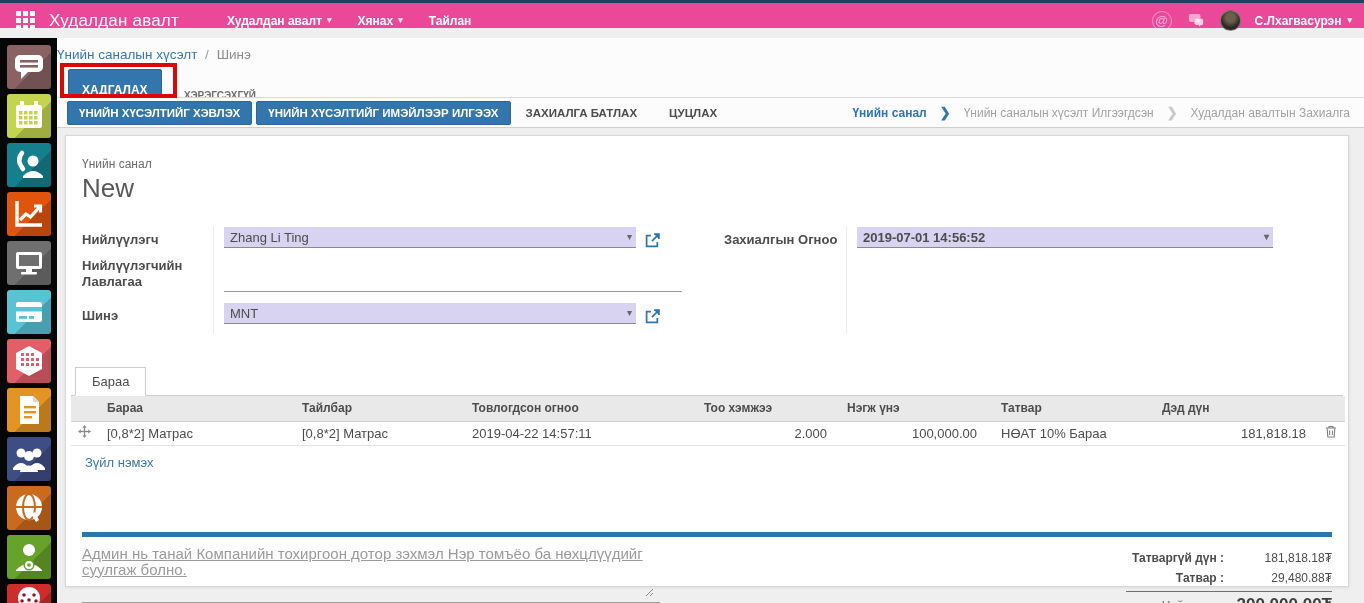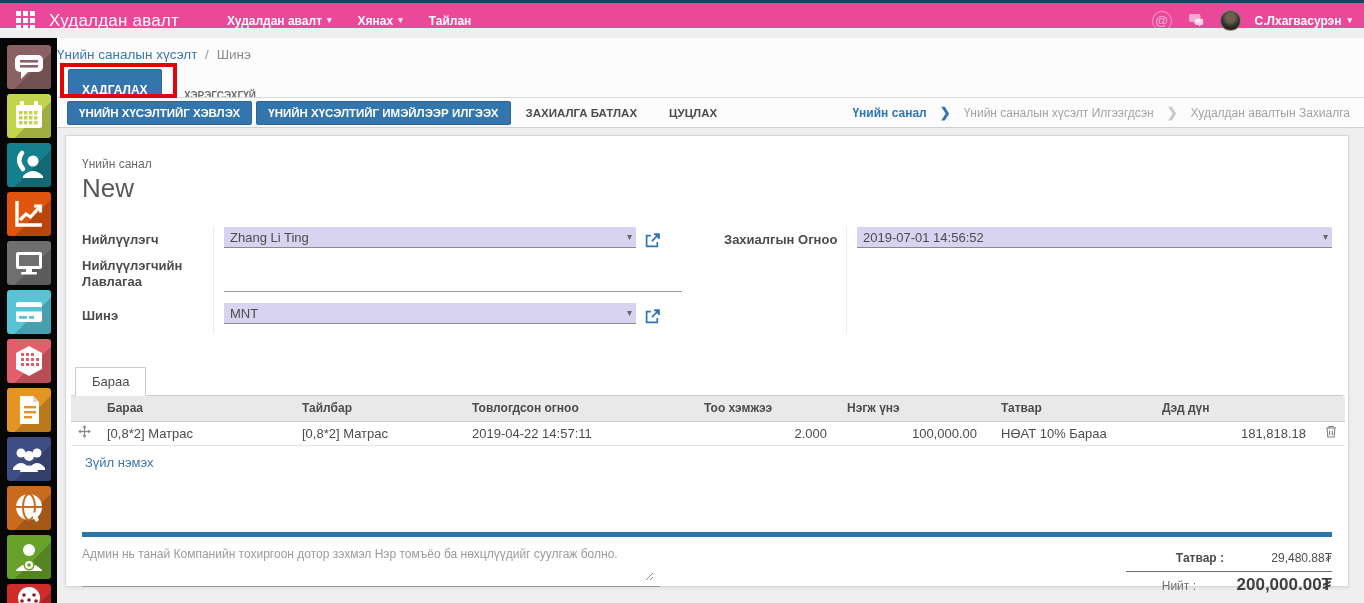--- a/index.html
+++ b/index.html
@@ -61,42 +61,42 @@
   .fgroup.right { margin-left:42px; flex:1; }
   .label-col { width:133px; font-size:13px; font-weight:bold; color:#4c4c4c; }
   .label-col.right-lbl { width:122px; }
   .value-col { flex:1; border-left:1px solid #ececec; padding-left:10px; }
   .f-row { height:22px; margin-bottom:10px; display:flex; align-items:flex-end; }
   .f-row.tall { height:34px; align-items:flex-end; }
   .lbl { line-height:16px; }
   .field { position:relative; height:21px; background:#d7d3f0; border-bottom:1px solid #8a8a8a; font-size:13px; color:#4c4c4c; display:flex; align-items:center; padding:0 18px 0 6px; }
   .field .fcaret { position:absolute; right:4px; top:4px; color:#666; font-size:10px; cursor:pointer; }
   .field.w440 { width:412px; }
-  .field.w475 { width:475px; }
+  .field.w475 { width:416px;font-weight:bold; }
   .empty-line { width:458px; border-bottom:1px solid #9a9a9a; height:21px; }
   .ext-ic { margin-left:9px; cursor:pointer; display:flex; align-items:center; }
 
   
   .notebook { margin:33px -11px 0; }
   .tabs { display:flex; border-bottom:1px solid #ccc; padding-left:4px; font-size:13px; }
   .tab { padding:6px 16px; cursor:pointer; }
   .tab.active { background:#fff; border:1px solid #ccc; border-bottom:1px solid #fff; margin-bottom:-1px; color:#4c4c4c; }
   .tab.plain { color:#3a76b0; }
   table.lines { width:100%; border-collapse:collapse; table-layout:fixed; font-size:13px; color:#4c4c4c; }
   table.lines th { background:#e9e9e9; font-size:12px; font-weight:bold; text-align:left; height:25px; padding:0 10px; border-bottom:1px solid #cfcfcf; }
   table.lines td { height:24px; padding:0 10px; border-bottom:1px solid #e4e4e4; white-space:nowrap; overflow:hidden; }
   th.r, td.r { text-align:right; padding-right:12px; }
   .handle-cell { text-align:center; padding:0 !important; }
   .trash-cell { text-align:center; padding:0 !important; cursor:pointer; }
   .add-line { padding:9px 0 0 14px; color:#3a76b0; font-size:13px; cursor:pointer; }
 
   .hsep { height:5px; background:#2b77ad; margin-top:62px; }
   .bottom-flex { display:flex; margin-top:9px; }
   .notes { width:578px; position:relative; cursor:text; }
-  .notes-ph { font-size:12px; color:#9b9b9b; line-height:16px; }
+  .notes-ph { font-size:15px; color:#9b9b9b; line-height:16px;text-decoration:underline; }
   .notes-line { margin-top:24px; border-bottom:1px solid #9a9a9a; position:relative; }
   .resize-h { position:absolute; right:6px; bottom:1px; }
   .totals { margin-left:auto; width:214px; font-size:12px; padding-top:2px; }
   .t-row { display:flex; justify-content:flex-end; align-items:baseline; line-height:20px; }
   .t-lbl { font-weight:bold; color:#4c4c4c; margin-right:8px; }
   .t-val { width:100px; text-align:right; color:#4c4c4c; }
   .t-sep { border-top:1px solid #6f6f6f; margin:3px 0 3px 8px; }
   .t-row.grand .t-lbl { font-weight:normal; color:#6f6f6f; }
   .t-row.grand .t-val { font-size:17px; font-weight:bold; color:#3f3f3f; width:128px; }
 </style>
@@ -449,20 +449,24 @@
               <span class="resize-h">
                 <svg width="9" height="9" viewBox="0 0 9 9" stroke="#8a8a8a" stroke-width="1">
                     <path d="M8 1 L1 8"></path>
                     <path d="M8 5 L5 8"></path>
                   </svg>
               </span>
             </div>
           </div>
           <div class="totals">
             <div class="t-row">
+              <span class="t-lbl">Татваргүй дүн :</span>
+              <span class="t-val">181,818.18₮</span>
+            </div>
+            <div class="t-row">
               <span class="t-lbl">Татвар :</span>
               <span class="t-val">29,480.88₮</span>
             </div>
             <div class="t-sep"></div>
             <div class="t-row grand">
               <span class="t-lbl">Нийт :</span>
               <span class="t-val">200,000.00₮</span>
             </div>
           </div>
         </div>

